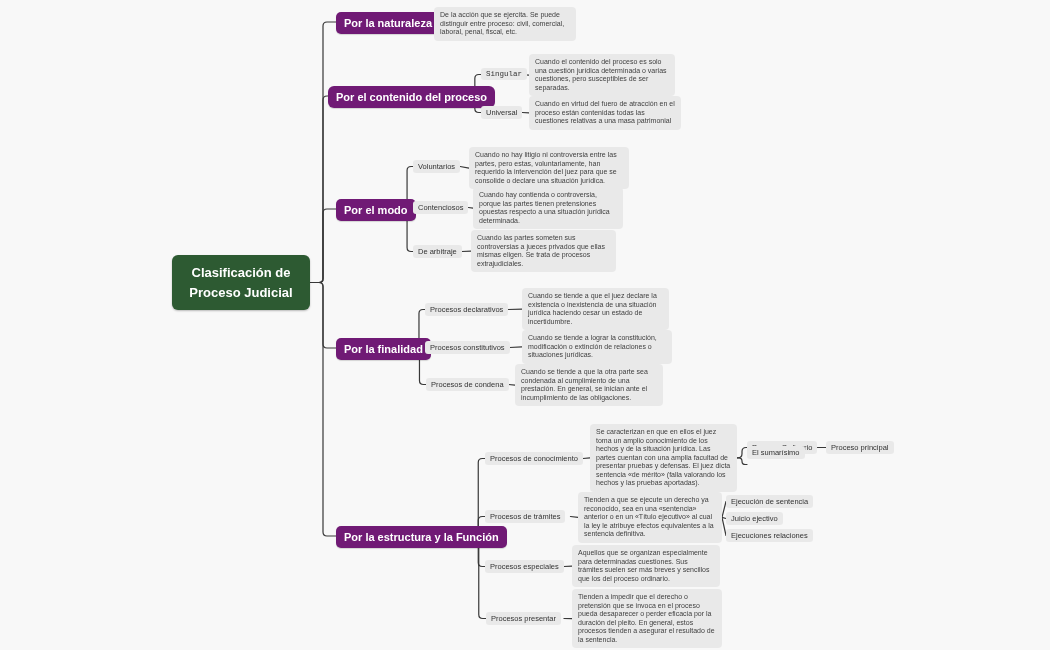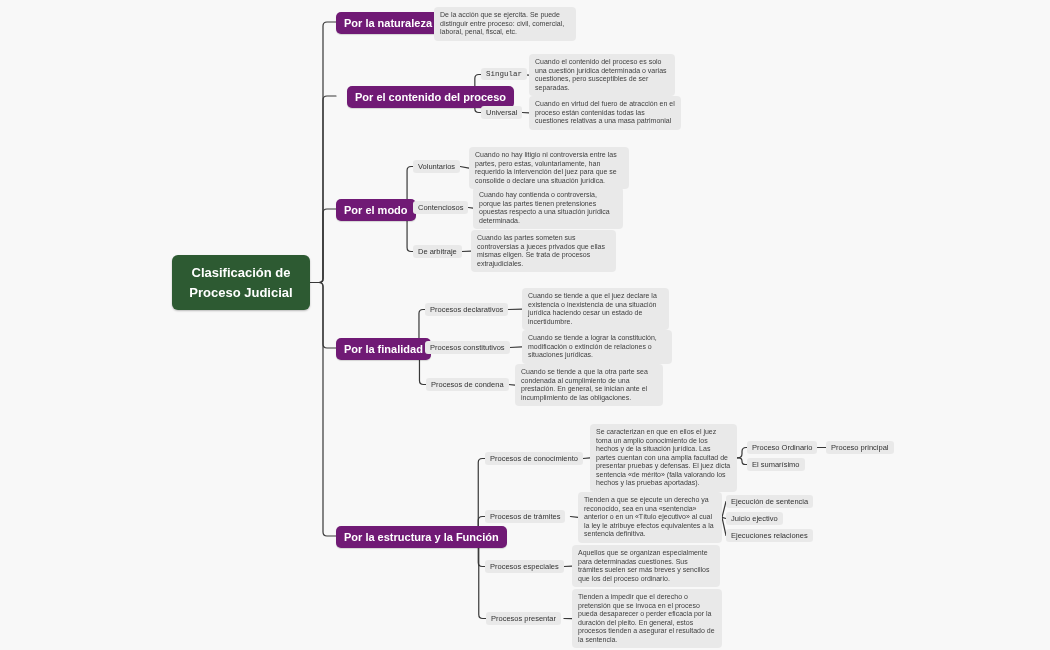--- a/index.html
+++ b/index.html
@@ -27,35 +27,35 @@
     background:#e9e9e9;color:#333;font-size:7.5px;border-radius:3px;
     padding:2px 5px;white-space:nowrap;
   }
   .desc{
     background:#e9e9e9;color:#3e3e3e;font-size:7px;line-height:1.22;
     border-radius:4px;padding:4px 6px;
   }
   
   #root{left:172px;top:255px;}
   #b-naturaleza{left:336px;top:12px;}     #d-naturaleza{left:434px;top:7px;width:142px;}
-  #b-contenido{left:347px;top:86px;}
+  #b-contenido{left:328px;top:86px;border-radius:6px;}
   #p-singular{left:481px;top:68px;font-family:Liberation Mono, monospace;}       #d-singular{left:529px;top:54px;width:146px;}
   #p-universal{left:481px;top:106px;}     #d-universal{left:529px;top:96px;width:152px;}
   #b-modo{left:336px;top:199px;}
   #p-voluntarios{left:413px;top:160px;}   #d-voluntarios{left:469px;top:147px;width:160px;}
   #p-contenciosos{left:413px;top:201px;}  #d-contenciosos{left:473px;top:187px;width:150px;}
   #p-arbitraje{left:413px;top:245px;}     #d-arbitraje{left:471px;top:230px;width:145px;}
   #b-finalidad{left:336px;top:338px;}
   #p-declarativos{left:425px;top:303px;}  #d-declarativos{left:522px;top:288px;width:147px;}
   #p-constitutivos{left:425px;top:341px;} #d-constitutivos{left:522px;top:330px;width:150px;}
   #p-condena{left:426px;top:378px;}       #d-condena{left:515px;top:364px;width:148px;}
   #b-estructura{left:336px;top:526px;}
   #p-conocimiento{left:485px;top:452px;}  #d-conocimiento{left:590px;top:424px;width:147px;}
   #p-ordinario{left:747px;top:441px;}     #p-principal{left:826px;top:441px;}
-  #p-sumarisimo{left:747px;top:458px;}
+  #p-sumarisimo{left:747px;top:446px;}
   #p-ejecucion{left:485px;top:510px;}     #d-ejecucion{left:578px;top:492px;width:144px;}
   #p-ejsentencia{left:726px;top:495px;}
   #p-juicio{left:726px;top:512px;}
   #p-ejespeciales{left:726px;top:529px;}
   #p-especiales{left:485px;top:560px;}    #d-especiales{left:572px;top:545px;width:148px;}
   #p-cautelares{left:486px;top:612px;}    #d-cautelares{left:572px;top:589px;width:150px;}
 </style>
 </head>
 <body>
 

